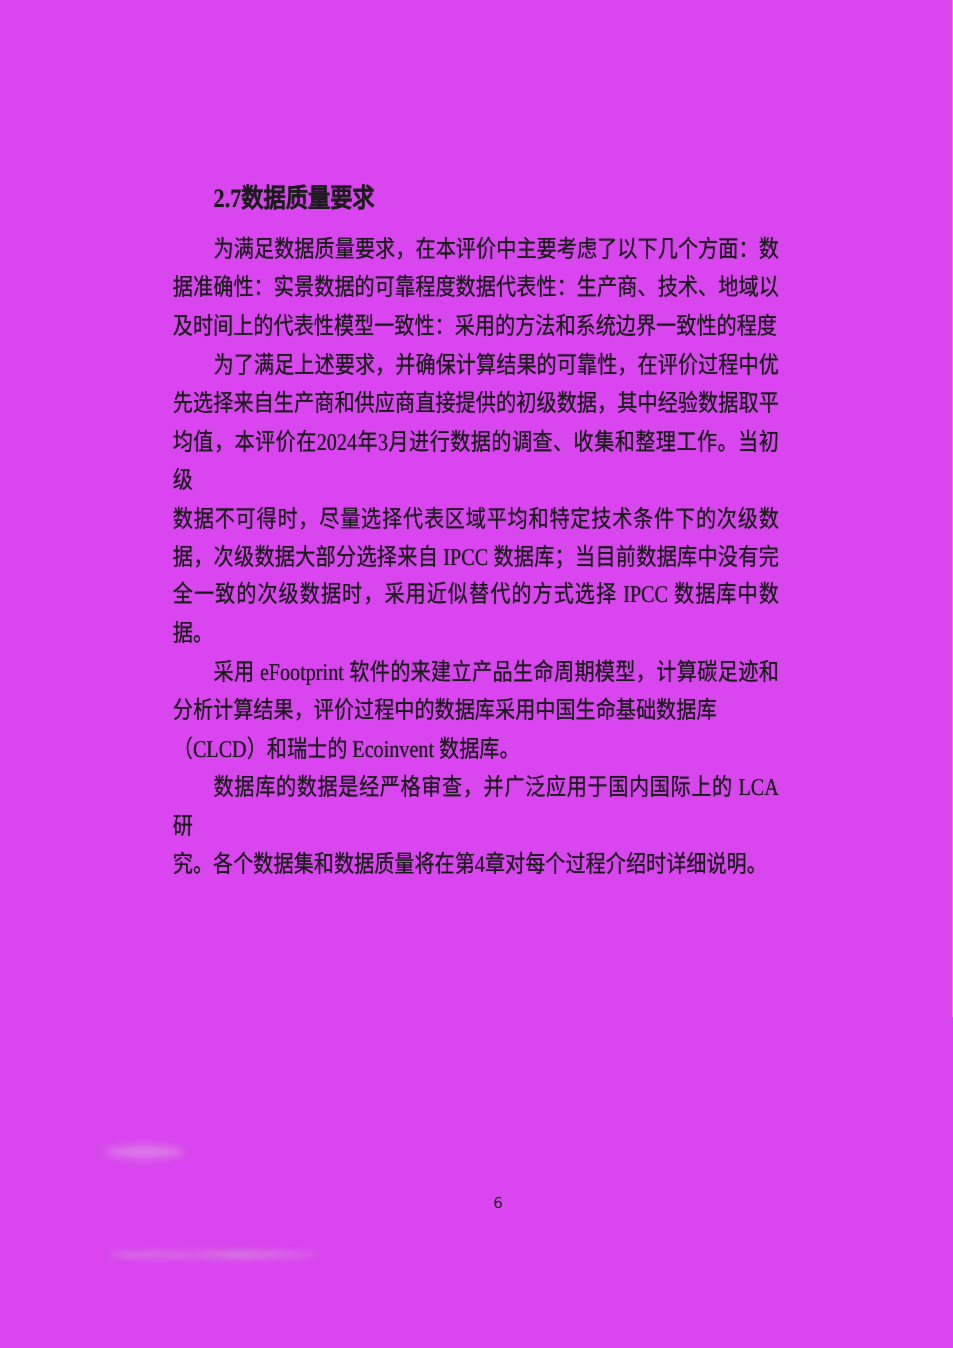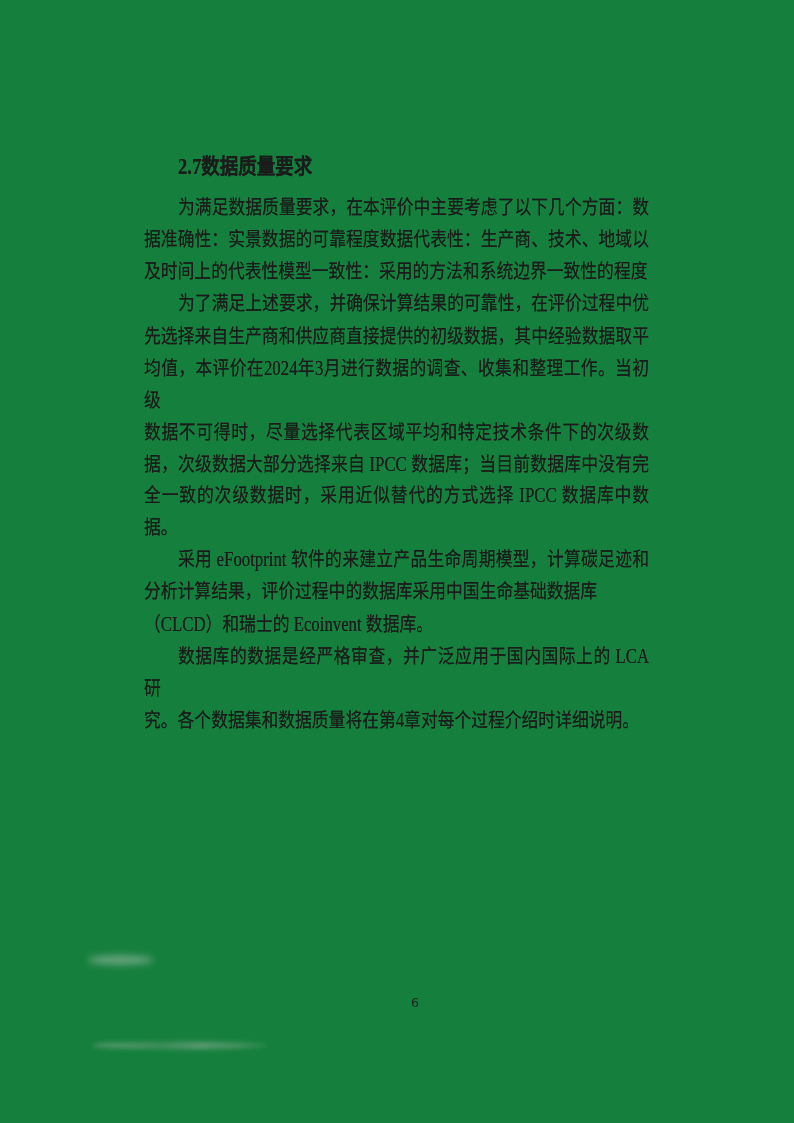--- a/index.html
+++ b/index.html
@@ -3,21 +3,21 @@
 <meta charset="utf-8">
 <style>
   html, body { margin: 0; padding: 0; }
   body {
     width: 794px; height: 1123px;
     background: #ffffff;
     position: relative;
     overflow: hidden;
     font-family: "Liberation Serif", "DejaVu Serif", serif;
   }
-  .page { position: absolute; inset: 0; background: #15803d; }
+  .page { position: absolute; inset: 0; background: #d946ef; }
   
   .text-block {
     position: absolute; left: 144px; top: 151px; width: 505px;
     transform: scaleY(1.19); transform-origin: 0 0;
     color: #1b1b1b;
     font-size: 16.8px; line-height: 26.9px;
     text-shadow: 0 0 0.6px rgba(25,25,25,0.75);
   }
   .heading {
     margin: 0; padding-left: 34px;

